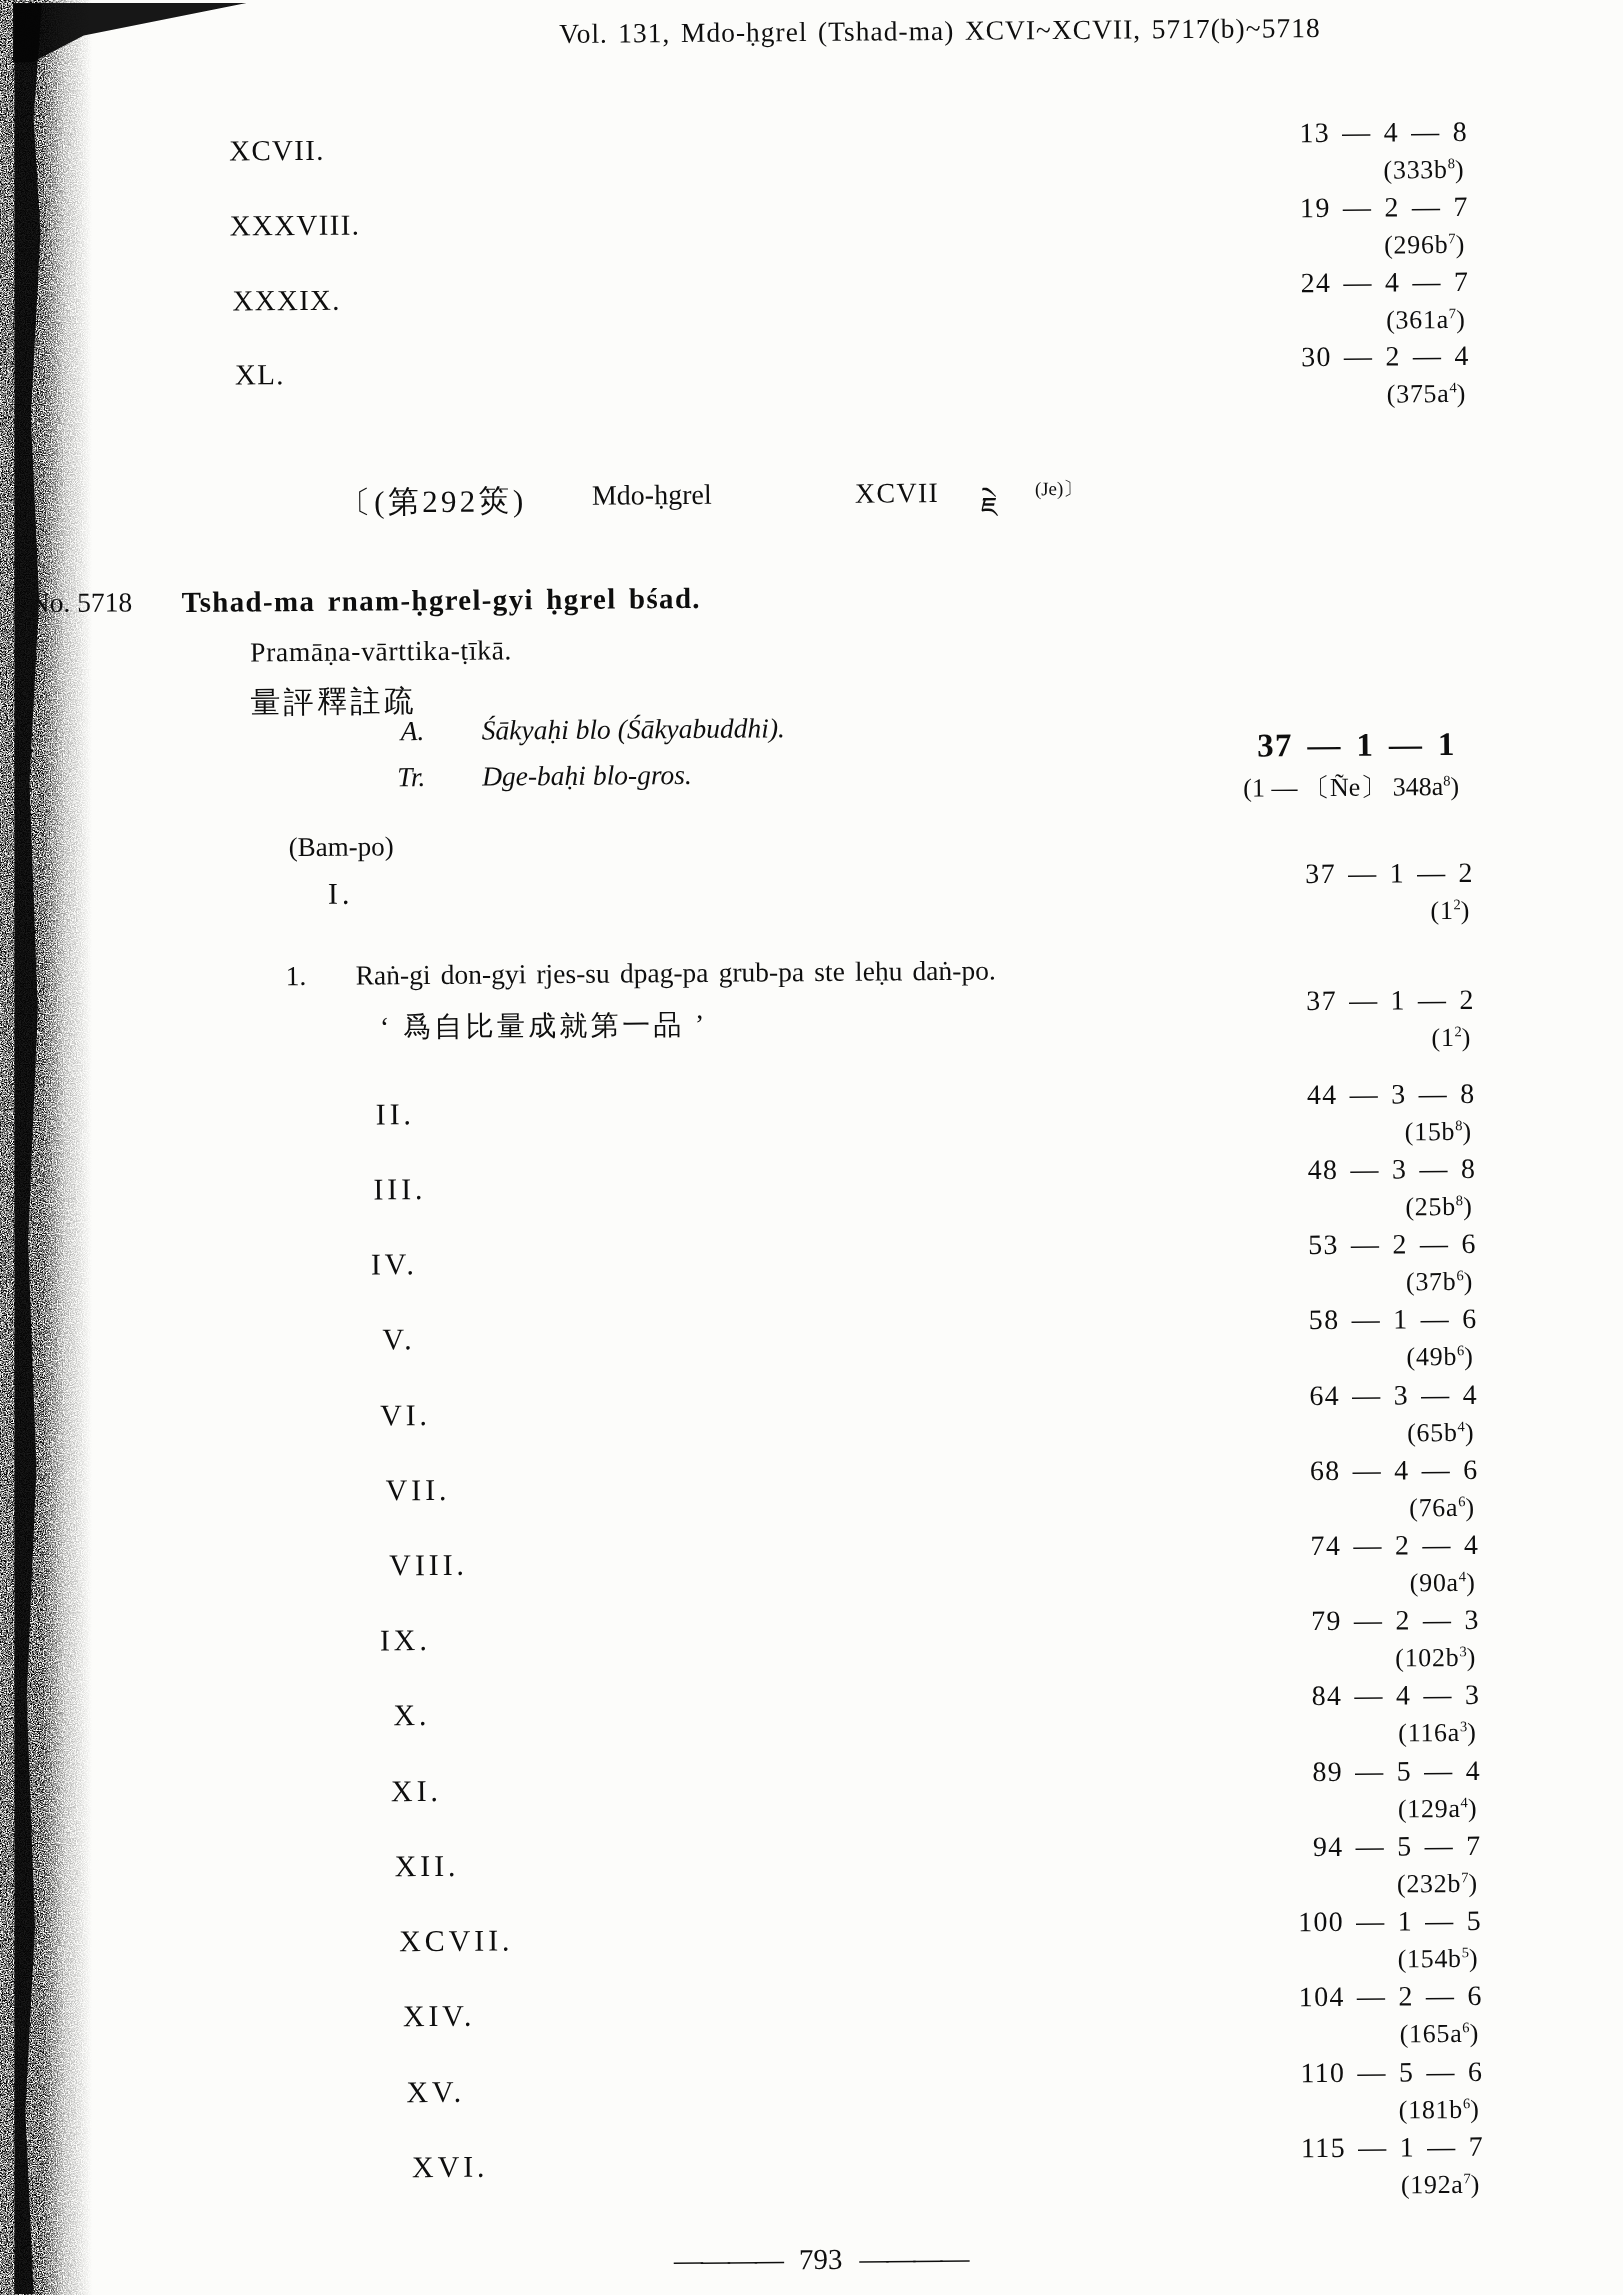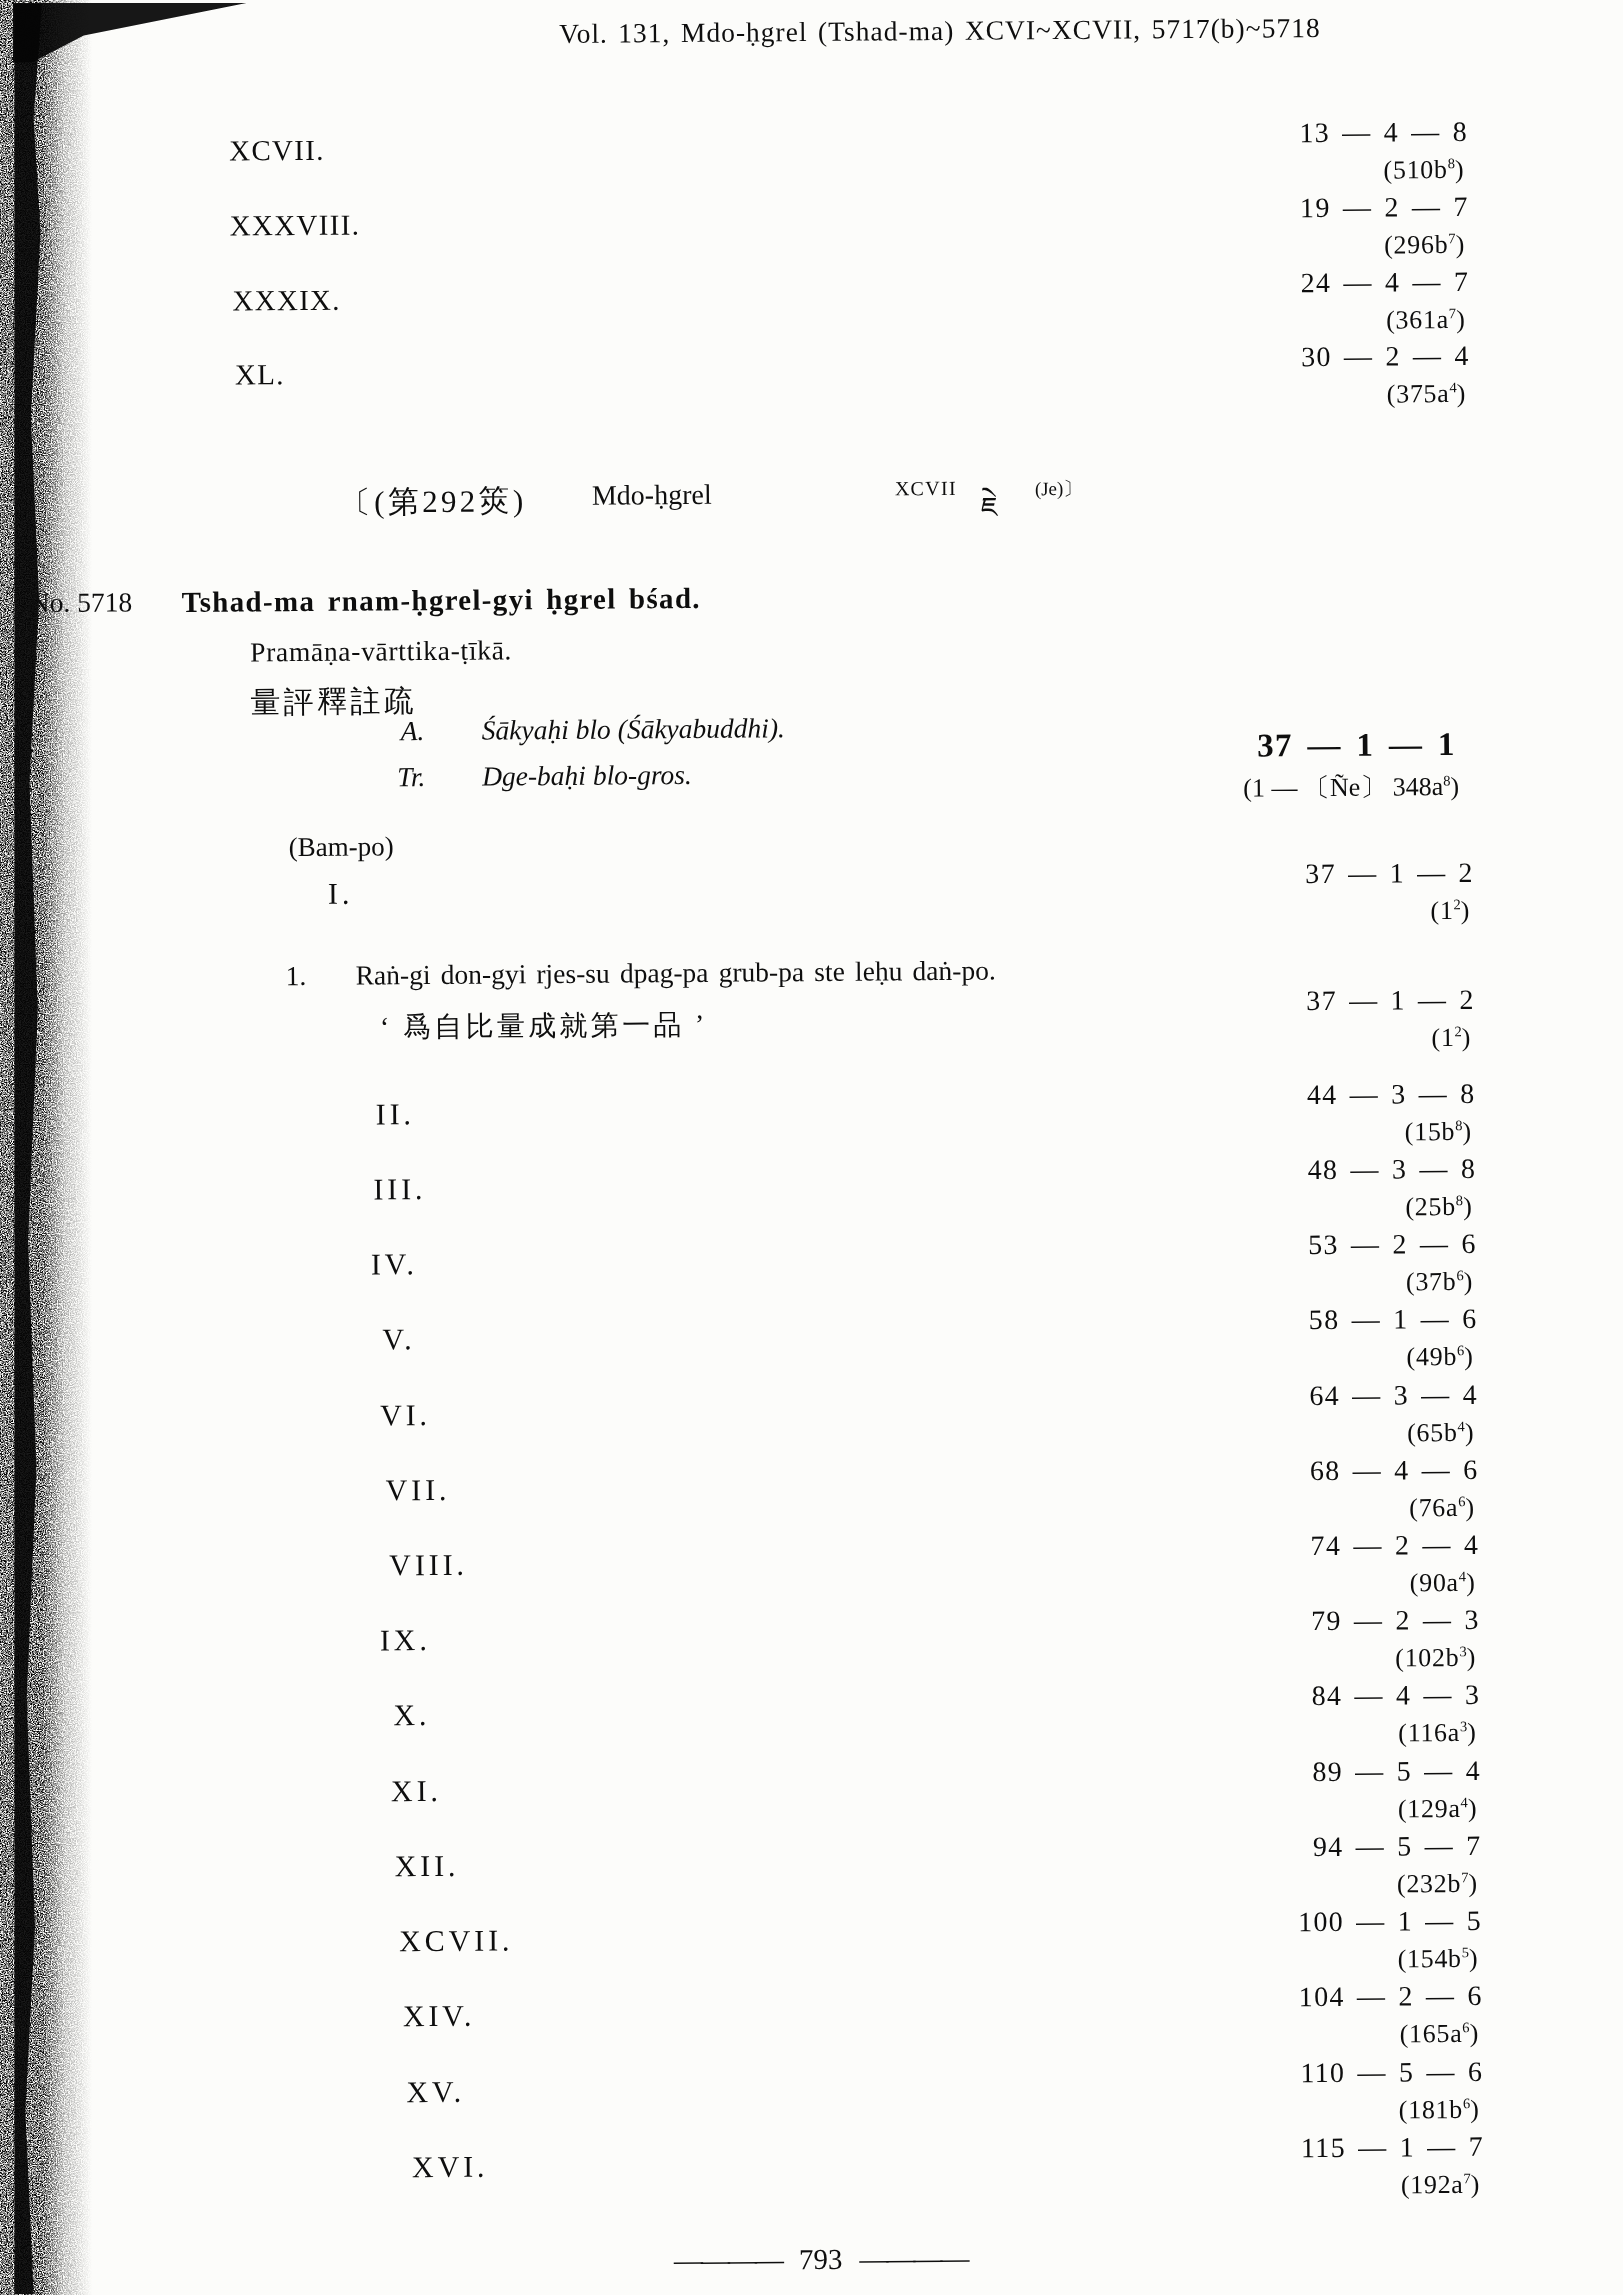--- a/index.html
+++ b/index.html
@@ -49,42 +49,42 @@
   <div class="gutterstrip"></div>
   <div class="cornerblot"></div>
 
   <div class="content">
 
     <div class="hdr">Vol. 131, Mdo-ḥgrel (Tshad-ma) XCVI~XCVII, 5717(b)~5718</div>
 
     <div class="row" style="top:121px">
       <span class="rnum-top" style="left:237px">XCVII.</span>
       <span class="val">13 — 4 — 8</span>
-      <span class="folio"><span>(510b</span><sup>8</sup><span>)</span></span>
+      <span class="folio"><span>(333b</span><sup>8</sup><span>)</span></span>
     </div>
     <div class="row" style="top:196px">
       <span class="rnum-top" style="left:237px">XXXVIII.</span>
       <span class="val">19 — 2 — 7</span>
       <span class="folio"><span>(296b</span><sup>7</sup><span>)</span></span>
     </div>
     <div class="row" style="top:271px">
       <span class="rnum-top" style="left:239px">XXXIX.</span>
       <span class="val">24 — 4 — 7</span>
       <span class="folio"><span>(361a</span><sup>7</sup><span>)</span></span>
     </div>
     <div class="row" style="top:345px">
       <span class="rnum-top" style="left:241px">XL.</span>
       <span class="val">30 — 2 — 4</span>
       <span class="folio"><span>(375a</span><sup>4</sup><span>)</span></span>
     </div>
 
     <div class="row" style="top:478px">
       <span class="cjk" style="left:345px;font-size:31px">〔(第292筴)</span>
       <span style="left:597px;font-size:28px">Mdo-ḥgrel</span>
-      <span style="left:900px;font-size:20px;letter-spacing:1.3px">XCVII</span>
+      <span style="left:860px;font-size:28px;letter-spacing:1.3px">XCVII</span>
       <span style="left:986px;font-size:27.5px">ཇེ</span>
       <span style="left:1040px;font-size:19px">(Je)〕</span>
     </div>
 
     <div class="row" style="top:581px">
       <span style="left:34px;font-size:27.5px">No. 5718</span>
       <span class="bold" style="left:186px;font-size:29px;letter-spacing:1.3px;word-spacing:3.9px">Tshad-ma rnam-ḥgrel-gyi ḥgrel bśad.</span>
     </div>
     <div class="row" style="top:632px">
       <span style="left:254px;font-size:27.5px;letter-spacing:0.7px">Pramāṇa-vārttika-ṭīkā.</span>

